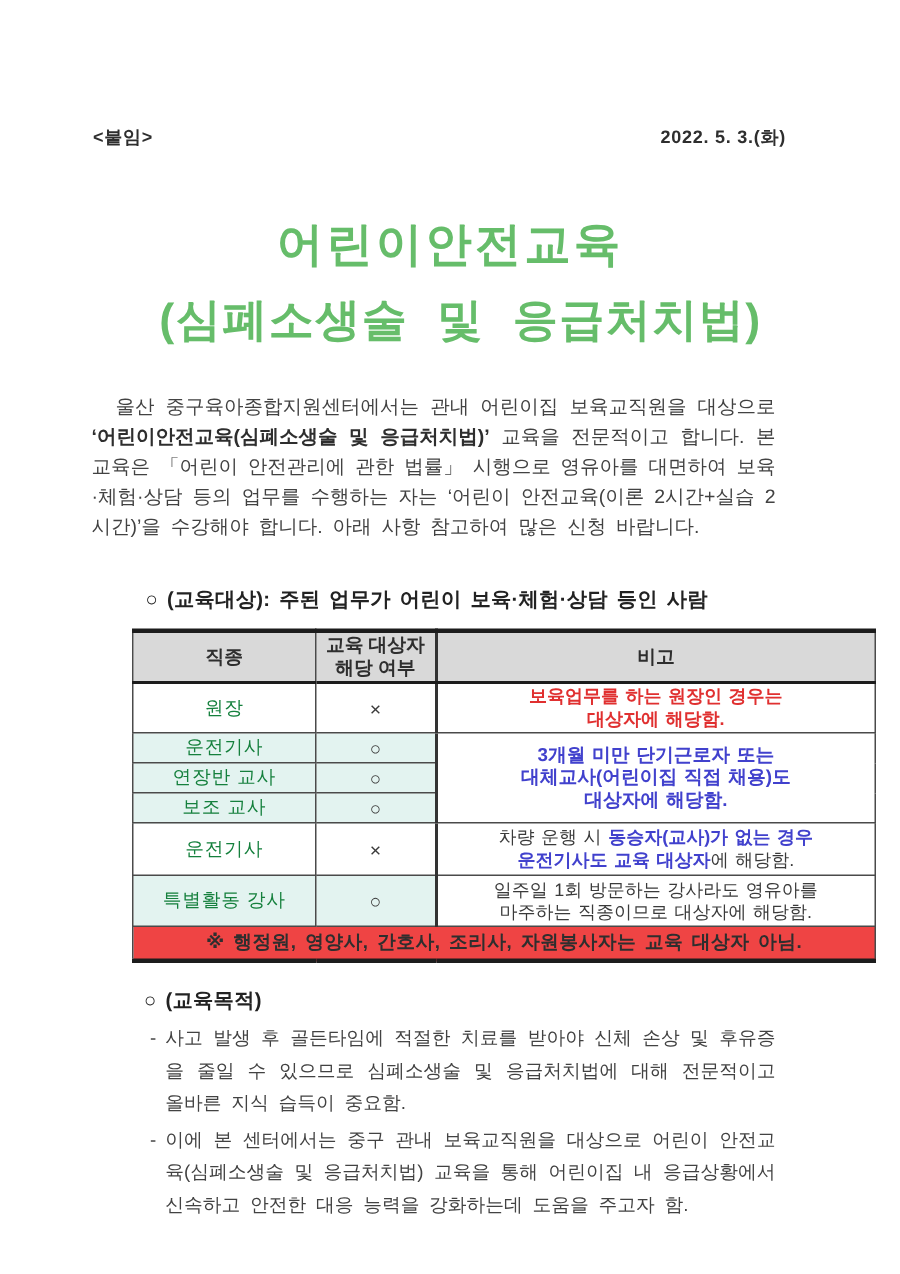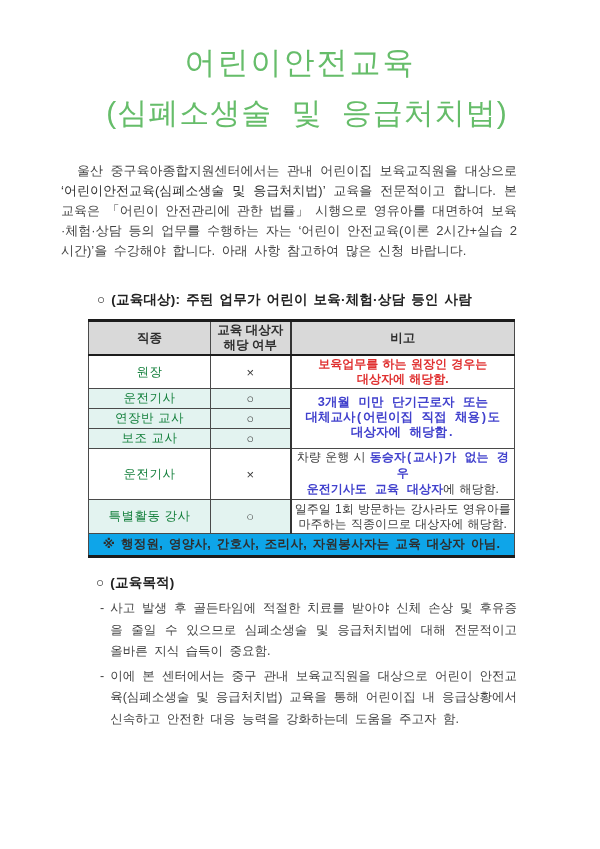--- a/index.html
+++ b/index.html
@@ -15,45 +15,45 @@
 
   
   .topbar {
     margin: 83px 76px 0 62px;
     display: flex; justify-content: space-between; align-items: baseline;
     font-size: 12px; font-weight: bold; color: #2e2e2e;
     letter-spacing: 0.5px;
   }
 
   
-  .title-block { margin-top: 42px; text-align: center; font-weight: normal; color: #66bd6a; }
+  .title-block { margin-top: 42px; text-align: center; font-weight: bold; color: #66bd6a; }
   .title-line1 { font-size: 31px; letter-spacing: 2px; word-spacing: 6px; }
   .title-line2 { font-size: 30px; margin-top: 9px; letter-spacing: 1px; word-spacing: 10px; padding-left: 14px; }
 
   
   .intro {
     margin: 27px 83px 0 61px;
     font-size: 13px; line-height: 20px;
     text-align: justify; text-indent: 16px;
     word-spacing: 3px; color: #424242;
   }
-  .intro .b { font-weight: normal; color: #2e2e2e; }
+  .intro .b { font-weight: bold; color: #2e2e2e; }
 
   
   .sec-heading {
     font-size: 13.5px; font-weight: bold; color: #222;
     word-spacing: 2px; letter-spacing: 0.2px;
   }
   .sec-heading.first { margin: 30px 60px 0 97px; }
   .sec-heading.second { margin: 14px 60px 0 96px; }
 
   
   table.target {
     margin: 10px 0 16px 88px;
-    width: 427px;
+    width: 496px;
     border-collapse: collapse;
     table-layout: fixed;
   }
   table.target { border-top: 3px solid #1c1c1c; border-bottom: 3px solid #1c1c1c; }
   table.target th, table.target td {
     border: 1px solid #4a4a4a;
     padding: 1px 2px;
     text-align: center; vertical-align: middle;
   }
   table.target th {
@@ -64,44 +64,48 @@
   }
   td.c3, th.c3 { border-left: 2px solid #333 !important; }
   td.job { font-size: 12.5px; color: #15803d; letter-spacing: 0.5px; }
   td.mark { font-size: 13px; color: #3a3a3a; }
   tr.r-director td { height: 31px; }
   tr.r-teach td { height: 19px; font-size: 12.5px; }
   tr.r-driver td { height: 35px; }
   tr.r-special td { height: 34px; }
   td.remark { font-size: 12px; line-height: 15px; color: #3a3a3a; word-spacing: 1px; }
   .red-text { color: #e03030; font-weight: bold; }
-  .blue-text { color: #4141cd; font-weight: bold; font-family: Liberation Mono, monospace; }
+  .blue-text { color: #4141cd; font-weight: bold; }
   .hl { background: #e3f3f0; }
   td.note {
-    height: 23px; background: #0ea5e9;
+    height: 23px; background: #ef4444;
     font-size: 12.5px; font-weight: bold; color: #2e2e2e;
     letter-spacing: 0.3px; word-spacing: 2px;
   }
 
   
   .bullets { margin: 6px 83px 0 100px; }
   .bullet {
     display: flex; gap: 6px;
     font-size: 12.5px; line-height: 21.5px;
     color: #424242; word-spacing: 3px;
     margin-top: 3px;
   }
   .bullet .dash { flex: 0 0 auto; }
   .bullet .btext { text-align: justify; }
 </style>
 </head>
 <body>
 
 <div class="page">
 
+  <div class="topbar">
+    <span>&lt;붙임&gt;</span>
+    <span>2022. 5. 3.(화)</span>
+  </div>
 
   <div class="title-block">
     <div class="title-line1">어린이안전교육</div>
     <div class="title-line2">(심폐소생술 및 응급처치법)</div>
   </div>
 
   <p class="intro"><span>울산 중구육아종합지원센터에서는 관내 어린이집 보육교직원을 대상으로 </span><span class="b">‘어린이안전교육(심폐소생술 및 응급처치법)’</span><span> 교육을 전문적이고 합니다. 본 교육은 「어린이 안전관리에 관한 법률」 시행으로 영유아를 대면하여 보육·체험·상담 등의 업무를 수행하는 자는 ‘어린이 안전교육(이론 2시간+실습 2시간)’을 수강해야 합니다. 아래 사항 참고하여 많은 신청 바랍니다.</span></p>
 
   <div class="sec-heading first">○ (교육대상): 주된 업무가 어린이 보육·체험·상담 등인 사람</div>
 

